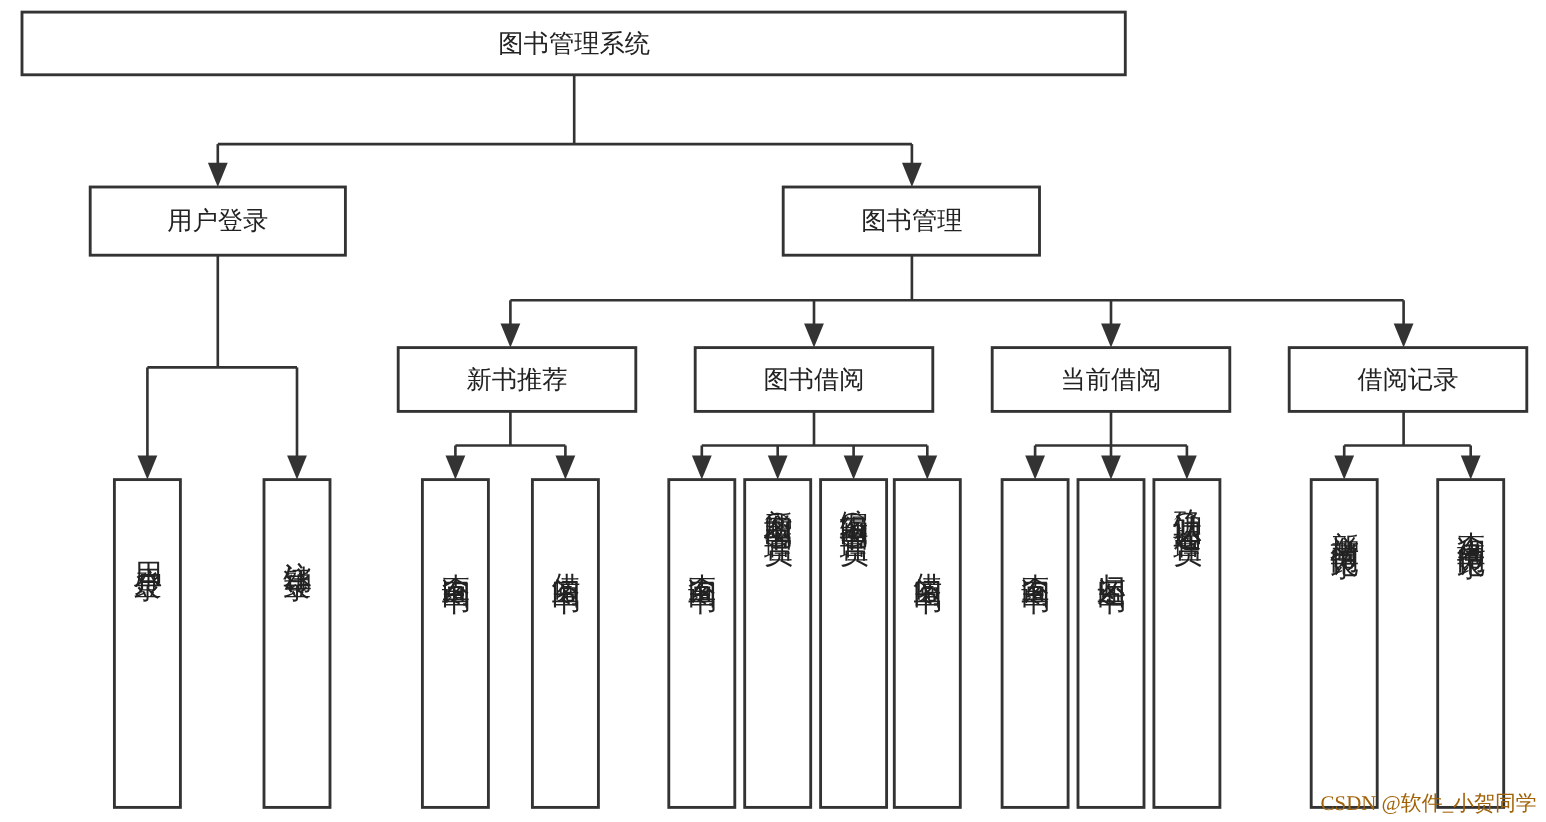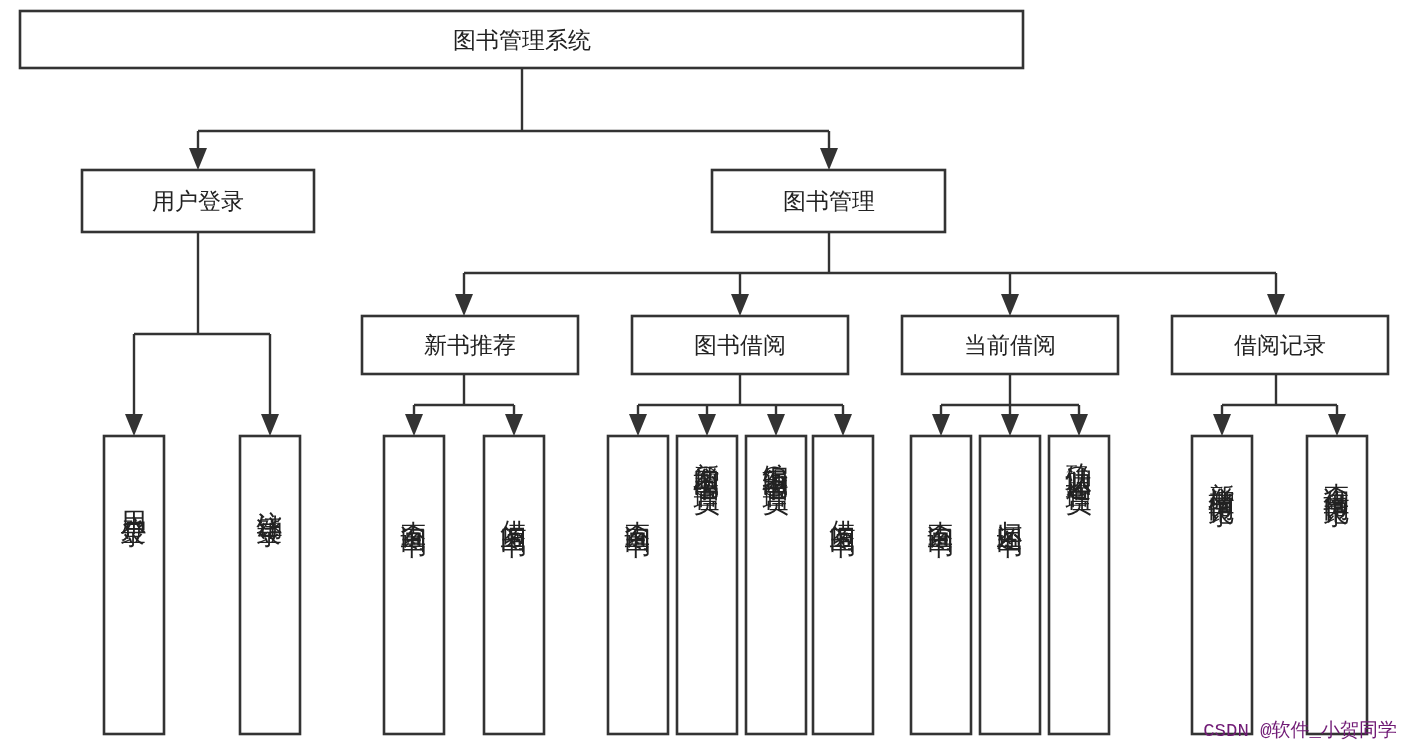--- a/index.html
+++ b/index.html
@@ -31,23 +31,23 @@
     font-family:"DejaVu Sans","Liberation Sans",sans-serif;
     font-size:26px;
     line-height:1.0;
     color:#222222;
     letter-spacing:4px;
     white-space:nowrap;
   }
   .watermark{
     position:absolute;
     right:8px;bottom:4px;
-    font-family:Liberation Mono, monospace;
+    font-family:Liberation Serif, serif;
     font-size:19px;
-    color:#701a75;
+    color:#a16207;
     white-space:nowrap;
     user-select:none;
     text-align:right;
   }
 </style>
 </head>
 <body>
 
 <div id="diagram-root">
 

